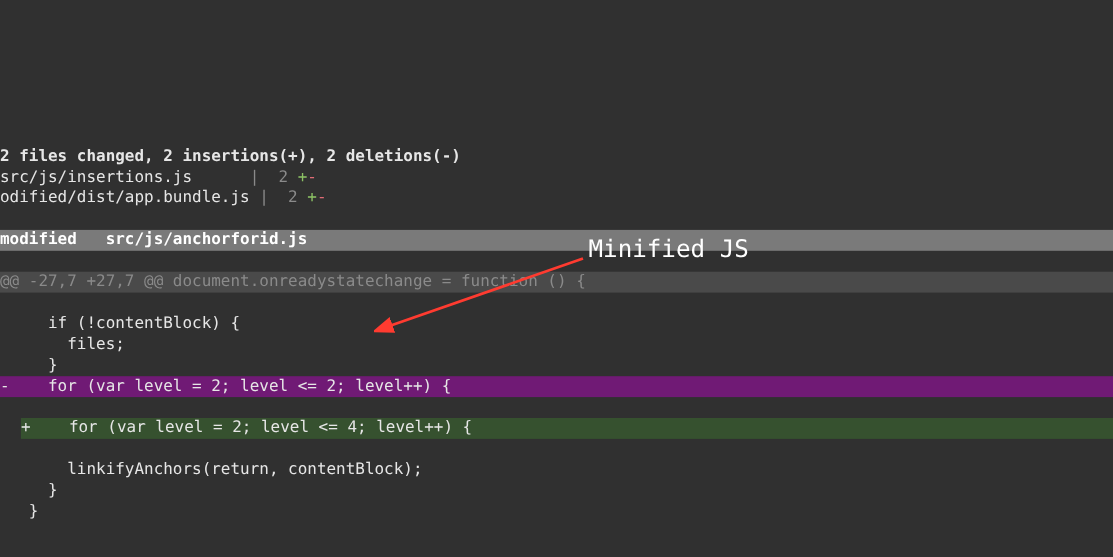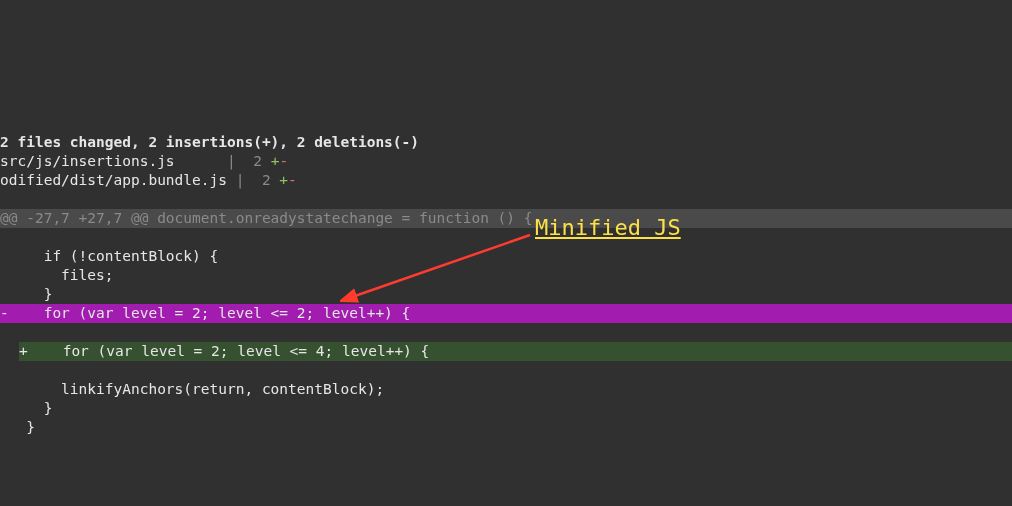--- a/index.html
+++ b/index.html
@@ -14,52 +14,52 @@
     height: 506px;
     overflow: hidden;
     position: relative;
     white-space: pre;
   }
   .line { height: 19px; }
   .bold { font-weight: bold; margin-top: 36px; }
   .dim  { color: #8a8a8a; }
   .hunk { color: #8a8a8a; background:#4a4a4a; display:block;}
   .hdr  { font-weight:bold; background:#7a7a7a; color:#fff; display:block;}
-  .del  { background:#a21caf; display:block;}
+  .del  { background:#701a75; display:block;}
   .add  { background:#36512f; display:block;margin-left:19px;}
   .minus{ color:#e06c75;}
   .plus { color:#8cc265;}
   .hl2  { background:#f5d76e; color:#000;}
 
   .annot {
     position:absolute;
-    color:#fde047;
+    color:#ffffff;
     font-family: "DejaVu Sans Mono", monospace;
     font-size:22px;
     font-weight: normal;
     pointer-events:none;
-    text-decoration:underline;
   }
   .arrow {
     position:absolute;
     pointer-events:none;
   }
 </style>
 </head>
 <body>
 
 
 
 <div>
 <span class="line dim"></span>
 <span class="line"> </span>
 <span class="line bold">2 files changed, 2 insertions(+), 2 deletions(-)</span>
 <span class="line"><span>src/js/insertions.js      </span><span class="dim">|  2 </span><span class="plus">+</span><span class="minus">-</span></span>
 <span class="line"><span>odified/dist/app.bundle.js </span><span class="dim">|  2 </span><span class="plus">+</span><span class="minus">-</span></span>
 <span class="line"> </span>
+<span class="hdr line">modified   src/js/anchorforid.js</span>
 <span class="hunk line">@@ -27,7 +27,7 @@ document.onreadystatechange = function () {</span>
 <span class="line">     if (!contentBlock) {</span>
 <span class="line">       files;</span>
 <span class="line">     }</span>
 <span class="del line">-    for (var level = 2; level &lt;= 2; level++) {</span>
 <span class="add line">+    for (var level = 2; level &lt;= 4; level++) {</span>
 <span class="line">       linkifyAnchors(return, contentBlock);</span>
 <span class="line">     }</span>
 <span class="line">   }</span>
 

